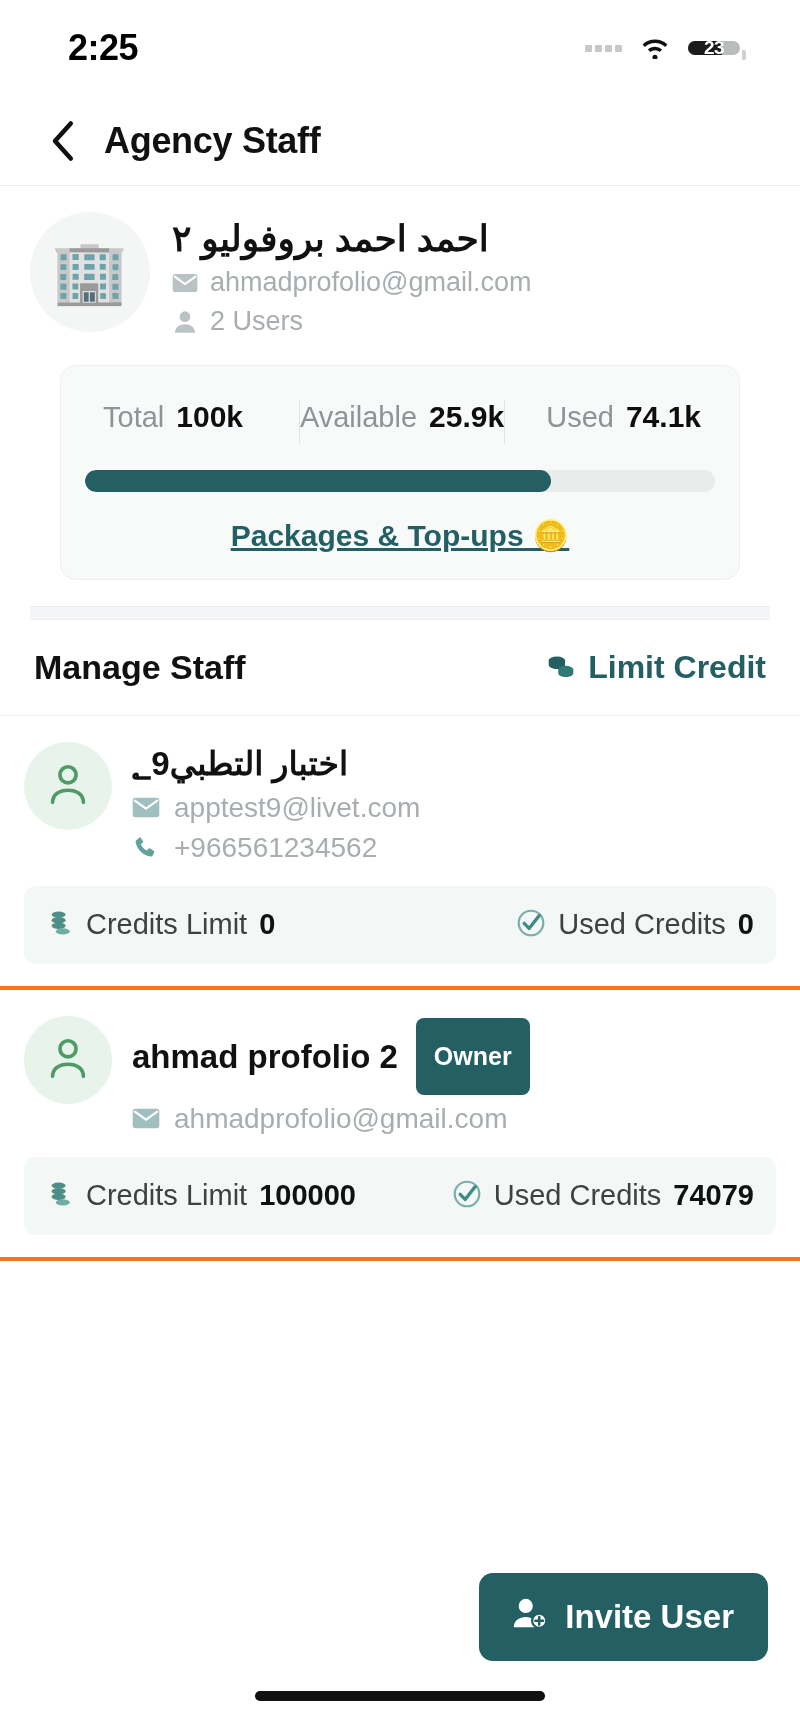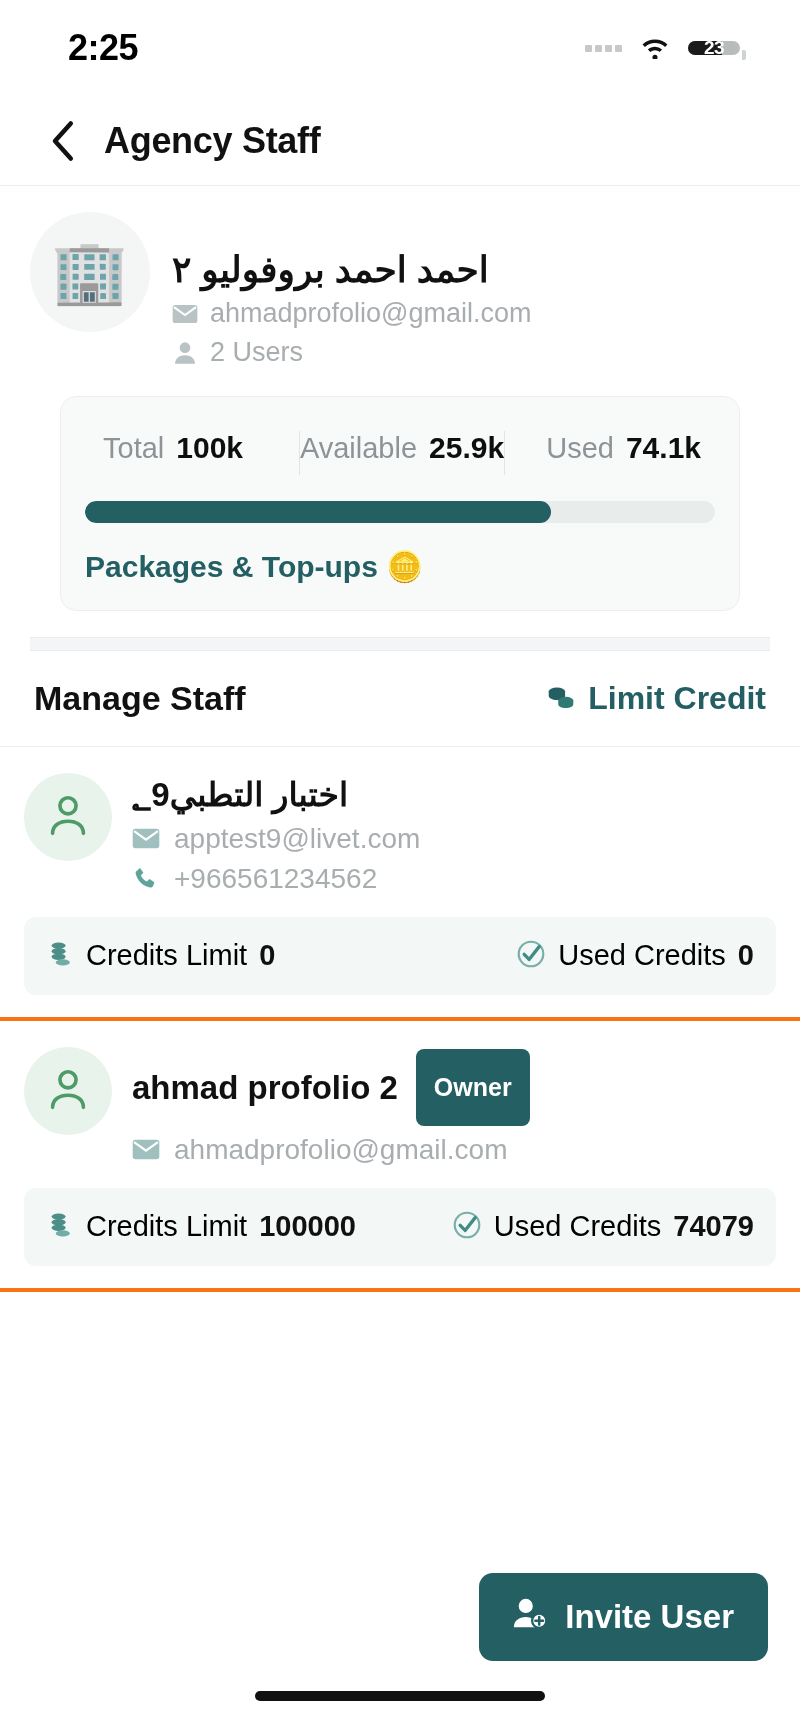--- a/index.html
+++ b/index.html
@@ -130,21 +130,20 @@
     background: #f3f6f4;
     display: flex;
     align-items: center;
     justify-content: center;
     font-size: 62px;
     line-height: 1;
   }
   .agency-info {
     padding-top: 6px;
     min-width: 0;
-    margin-top: 31px;
   }
   .agency-name {
     font-size: 36px;
     font-weight: bold;
     color: #111111;
     direction: rtl;
     text-align: left;
     line-height: 1.15;
   }
   .meta-row {
@@ -208,25 +207,26 @@
     background: #e8edeb;
     overflow: hidden;
   }
   .progress-fill {
     height: 100%;
     border-radius: 11px;
     background: #235f63;
   }
   .packages-link {
     margin-top: 26px;
-    text-align: left;
+    text-align: center;
     font-size: 30px;
     font-weight: bold;
     color: #235f63;
     cursor: pointer;
+    text-decoration: underline;
   }
 
   .band {
     height: 14px;
     background: #f4f5f6;
     border-top: 1px solid #ececec;
     border-bottom: 1px solid #ececec;
     margin-top: 26px;
   }
 
@@ -327,21 +327,21 @@
     justify-content: space-between;
   }
   .credits-item {
     display: flex;
     align-items: center;
     gap: 12px;
     white-space: nowrap;
   }
   .credits-label {
     font-size: 29px;
-    color: #000000;
+    color: #404040;
   }
   .credits-value {
     font-size: 29px;
     font-weight: bold;
     color: #111111;
   }
 
   
   .spacer { flex: 1 1 auto; }
   .invite-wrap {

